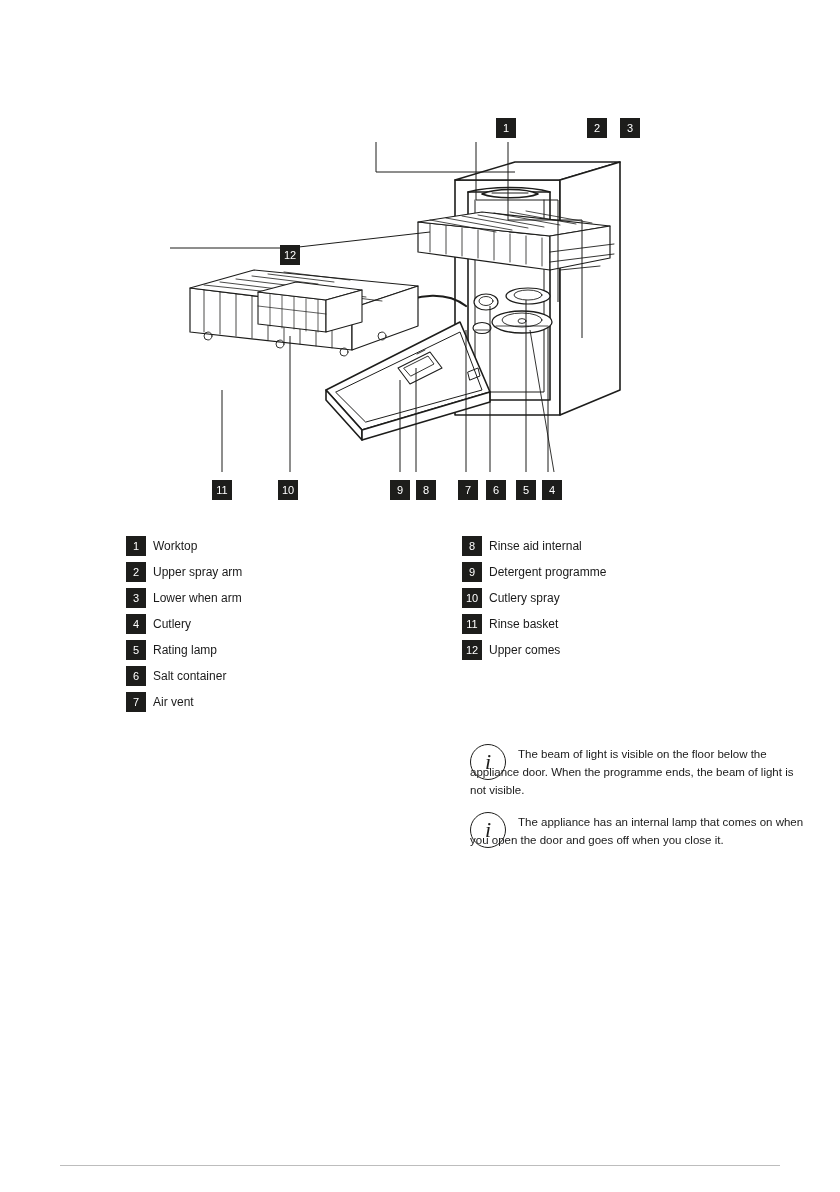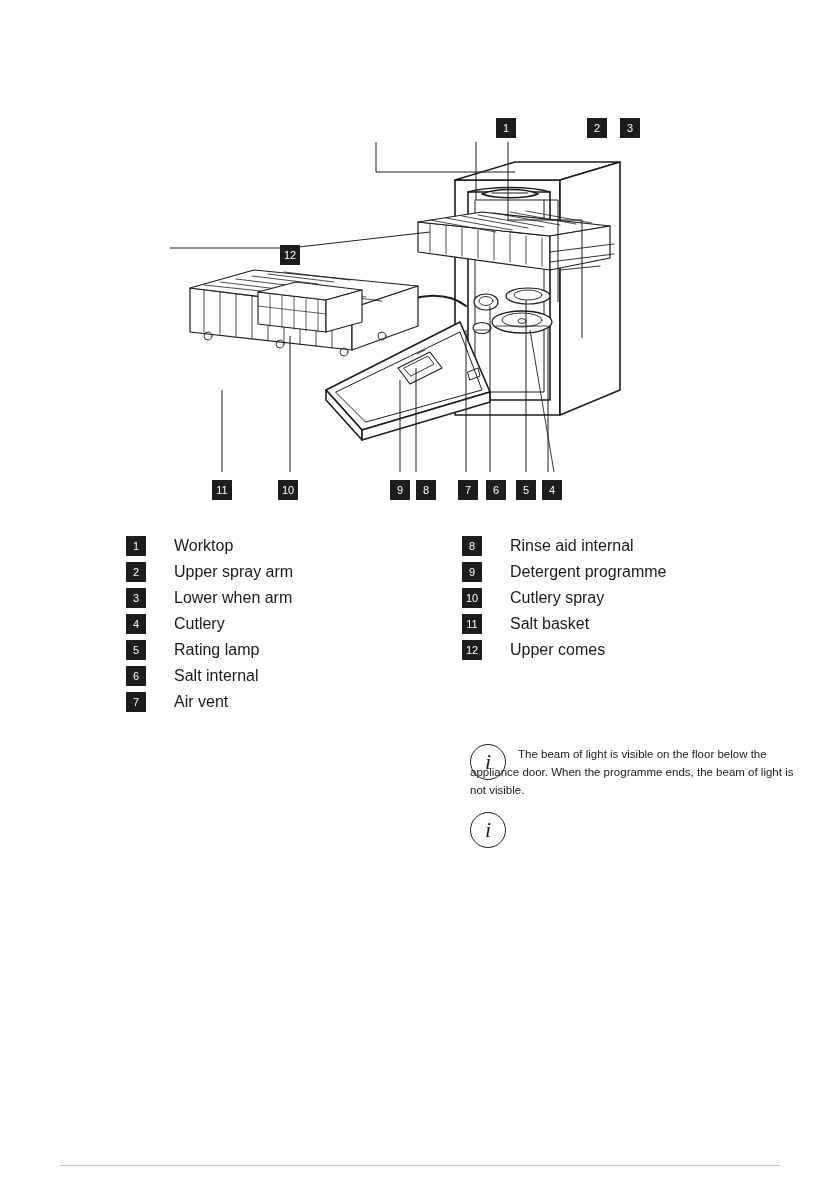--- a/index.html
+++ b/index.html
@@ -72,22 +72,22 @@
     flex: 0 0 auto;
     width: 20px;
     height: 20px;
     background: #1d1d1b;
     color: #ffffff;
     font-size: 11px;
     line-height: 20px;
     text-align: center;
   }
   .legend-text {
-    margin-left: 28px;
-    font-size: 16px;
+    margin-left: 7px;
+    font-size: 12px;
     line-height: 20px;
     color: #1a1a1a;
   }
 
   
   .notes {
     position: absolute;
     left: 462px;
     top: 744px;
     width: 340px;
@@ -349,21 +349,21 @@
       <div class="legend-row">
         <span class="legend-num">4</span>
         <span class="legend-text">Cutlery</span>
       </div>
       <div class="legend-row">
         <span class="legend-num">5</span>
         <span class="legend-text">Rating lamp</span>
       </div>
       <div class="legend-row">
         <span class="legend-num">6</span>
-        <span class="legend-text">Salt internal</span>
+        <span class="legend-text">Salt container</span>
       </div>
       <div class="legend-row">
         <span class="legend-num">7</span>
         <span class="legend-text">Air vent</span>
       </div>
     </div>
 
     <div class="legend-col right">
       <div class="legend-row">
         <span class="legend-num">8</span>
@@ -372,36 +372,37 @@
       <div class="legend-row">
         <span class="legend-num">9</span>
         <span class="legend-text">Detergent programme</span>
       </div>
       <div class="legend-row">
         <span class="legend-num">10</span>
         <span class="legend-text">Cutlery spray</span>
       </div>
       <div class="legend-row">
         <span class="legend-num">11</span>
-        <span class="legend-text">Salt basket</span>
+        <span class="legend-text">Rinse basket</span>
       </div>
       <div class="legend-row">
         <span class="legend-num">12</span>
         <span class="legend-text">Upper comes</span>
       </div>
     </div>
   </div>
 
   <div class="notes">
     <div class="note">
       <span class="note-icon"></span>
       <span class="note-text">The beam of light is visible on the floor below the appliance door. When the programme ends, the beam of light is not visible.</span>
     </div>
     <div class="note">
       <span class="note-icon"></span>
+      <span class="note-text">The appliance has an internal lamp that comes on when you open the door and goes off when you close it.</span>
     </div>
   </div>
 
   <div class="page-footer">
     <div class="footer-rule"></div>
     <div class="footer-num"></div>
   </div>
 
 </div>
 

